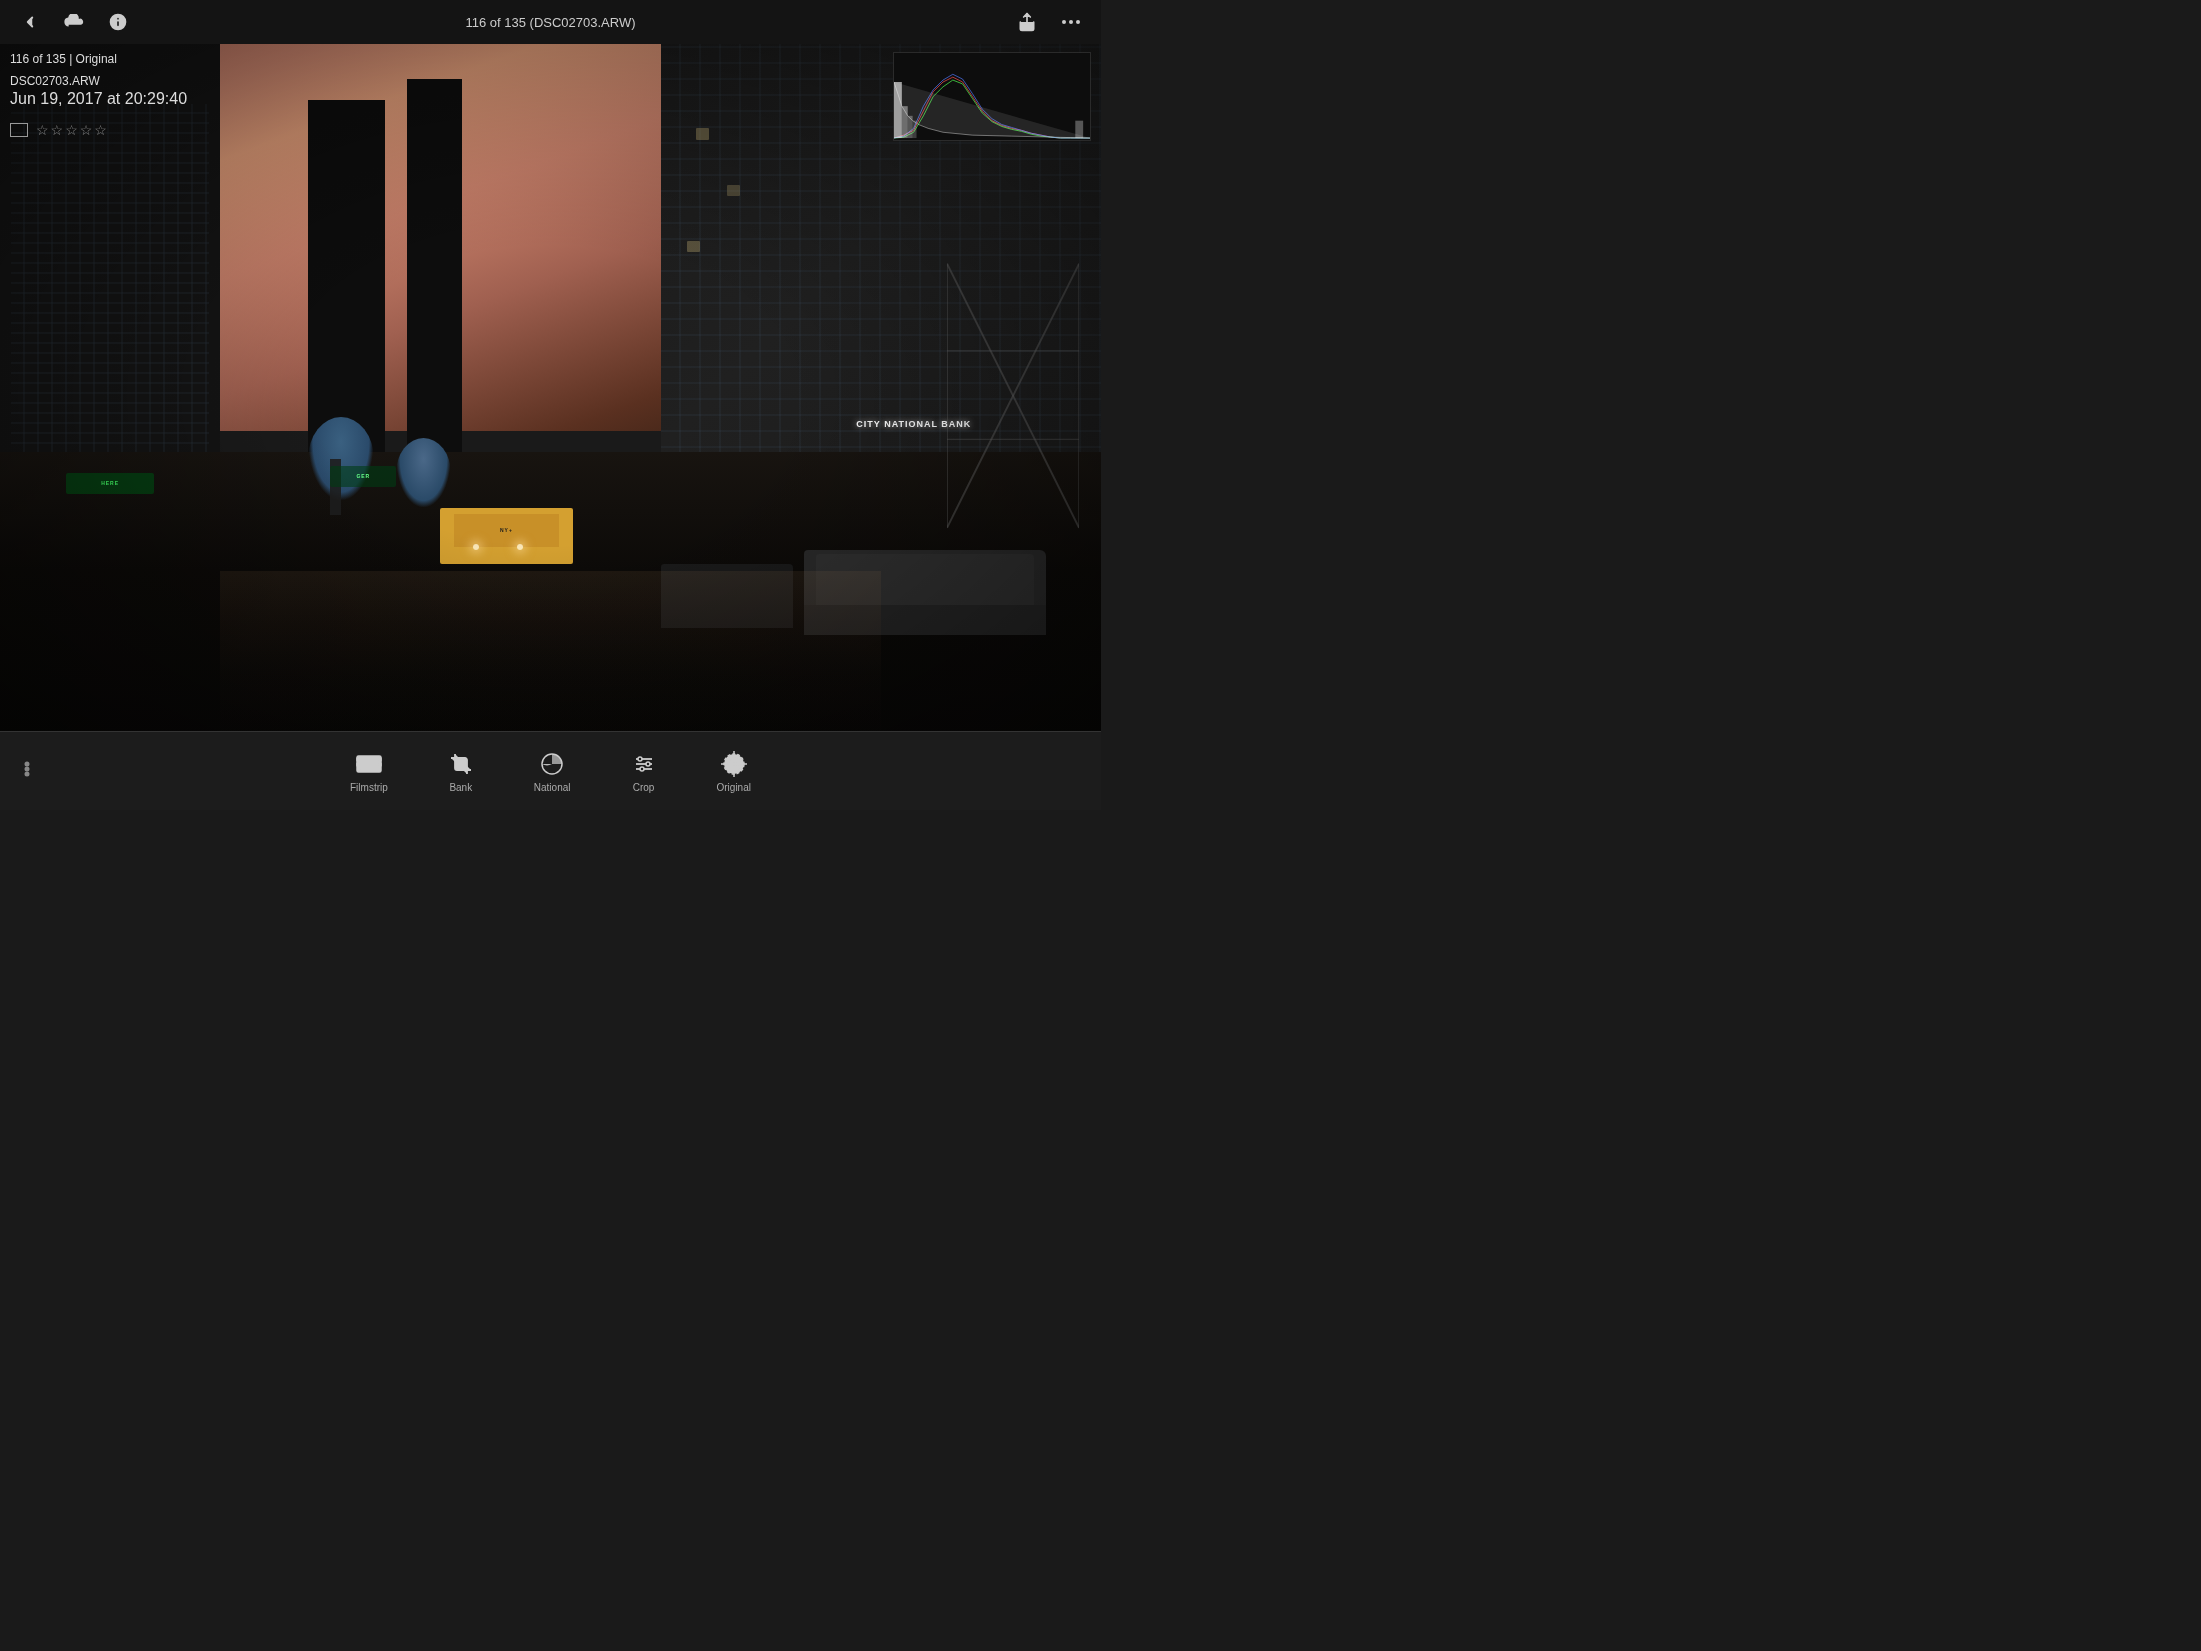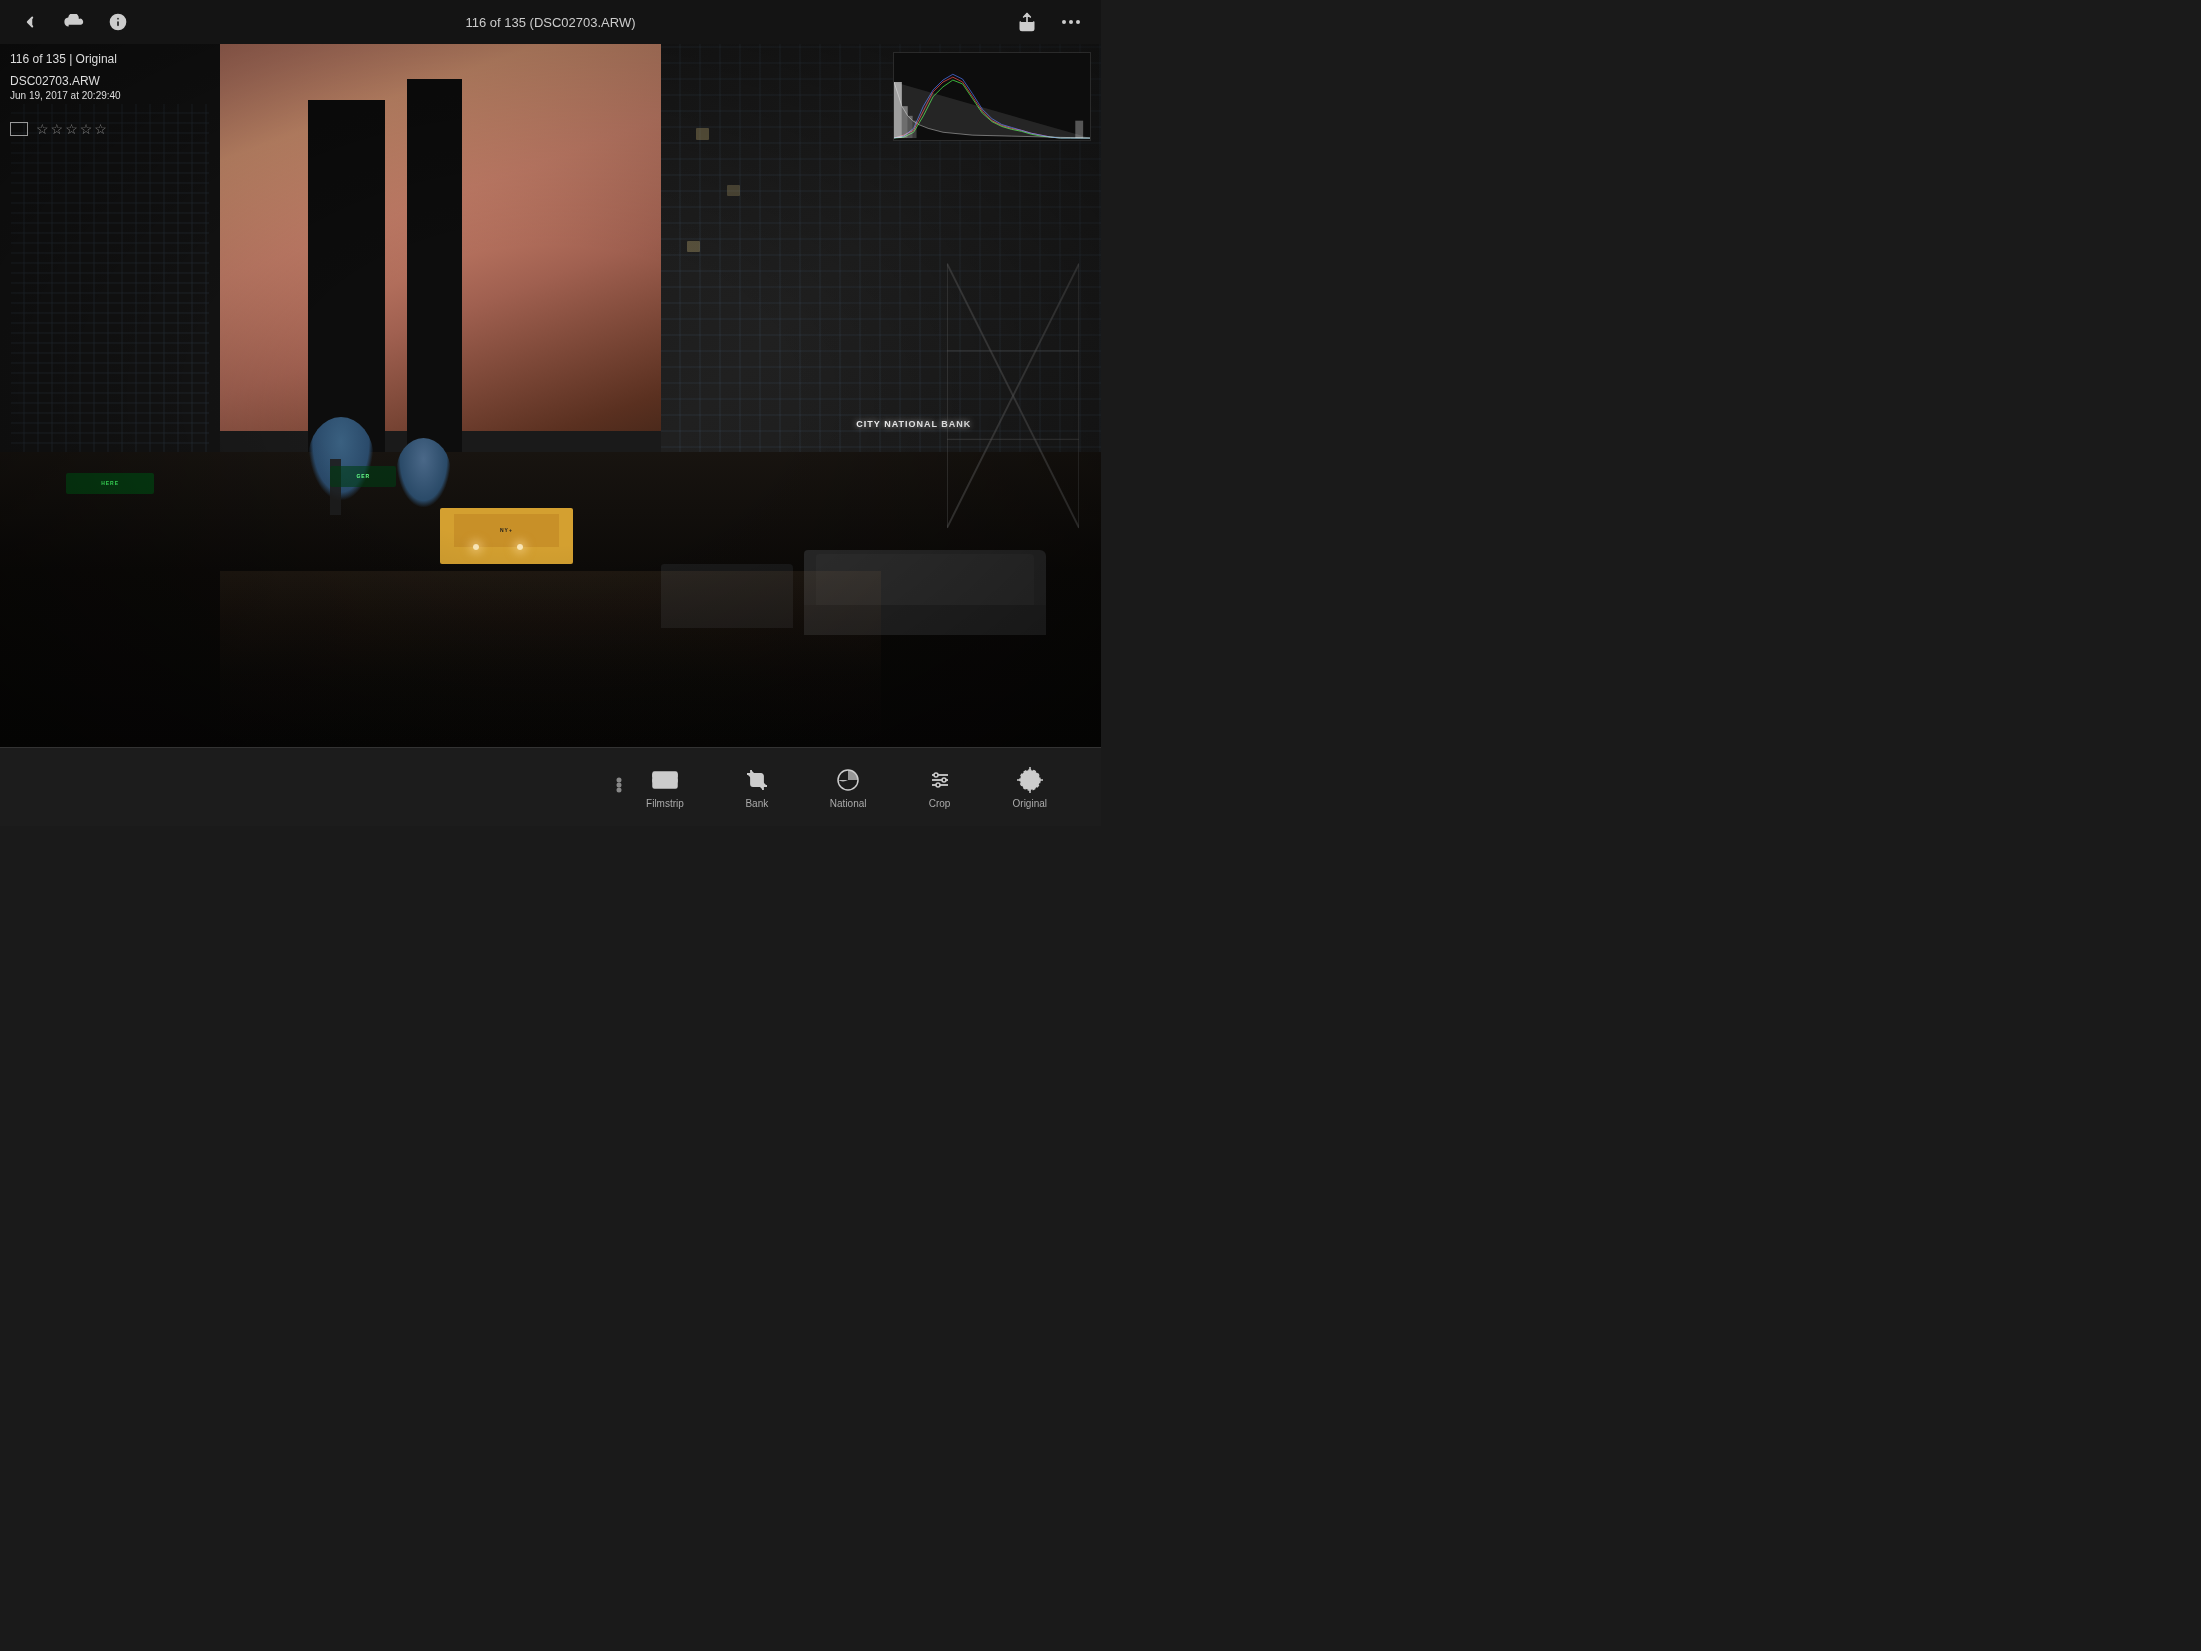--- a/index.html
+++ b/index.html
@@ -86,23 +86,23 @@
       margin-bottom: 8px;
     }
 
     #photo-info-filename {
       font-size: 12px;
       color: #dddddd;
       margin-bottom: 2px;
     }
 
     #photo-info-date {
-      font-size: 10px;
+      font-size: 16px;
       color: #dddddd;
-      margin-bottom: 20px;
+      margin-bottom: 14px;
     }
 
     #photo-info-controls {
       display: flex;
       align-items: center;
       gap: 8px;
     }
 
     .flag-icon {
       width: 18px;
@@ -136,28 +136,28 @@
 
     #histogram canvas,
     #histogram-svg {
       width: 100%;
       height: 100%;
     }
 
     
     #bottom-toolbar {
       position: absolute;
-      bottom: 0;
+      bottom: 16px;
       left: 0;
       right: 0;
       height: 79px;
       background: #1c1c1c;
       display: flex;
       align-items: center;
-      justify-content: flex-end;
+      justify-content: space-between;
       padding: 0 24px;
       border-top: 1px solid #333;
       z-index: 100;
     }
 
     #toolbar-left {
       width: 30px;
     }
 
     #toolbar-tools {

